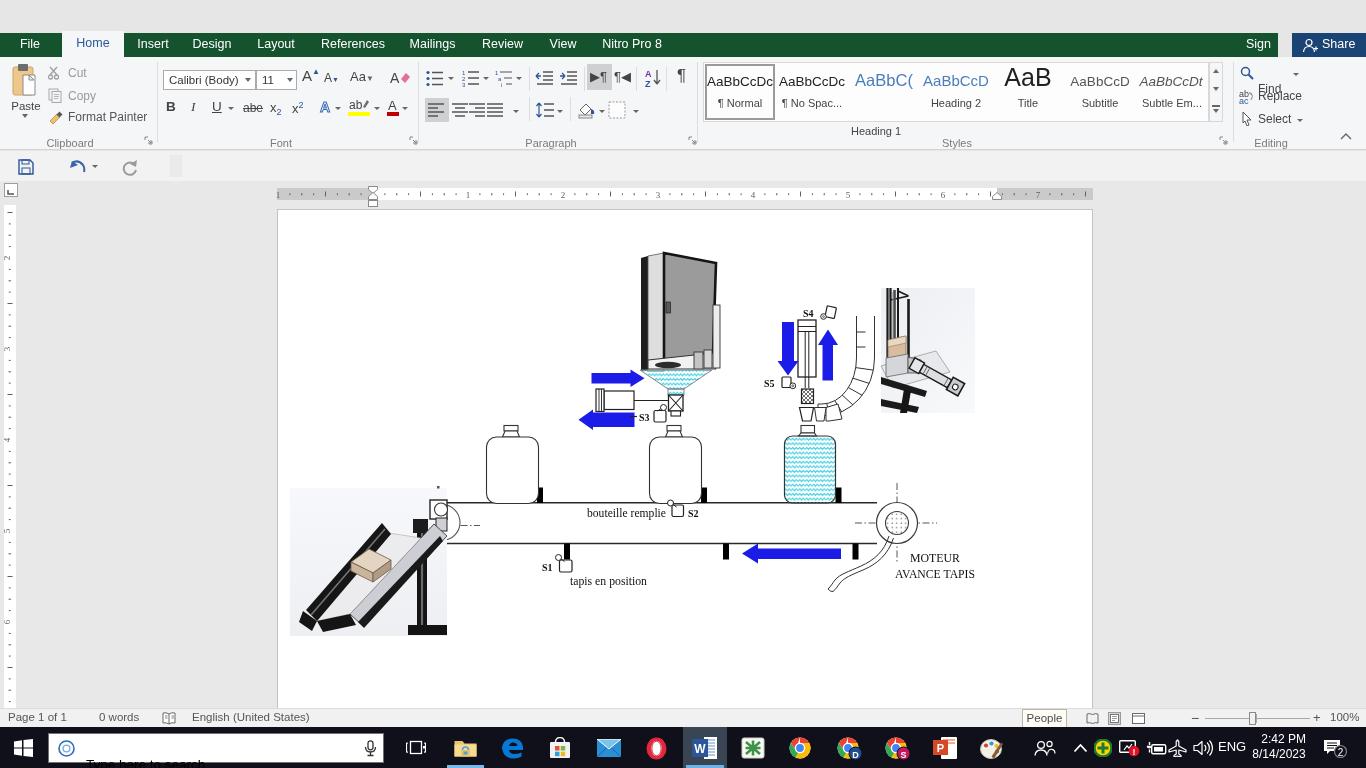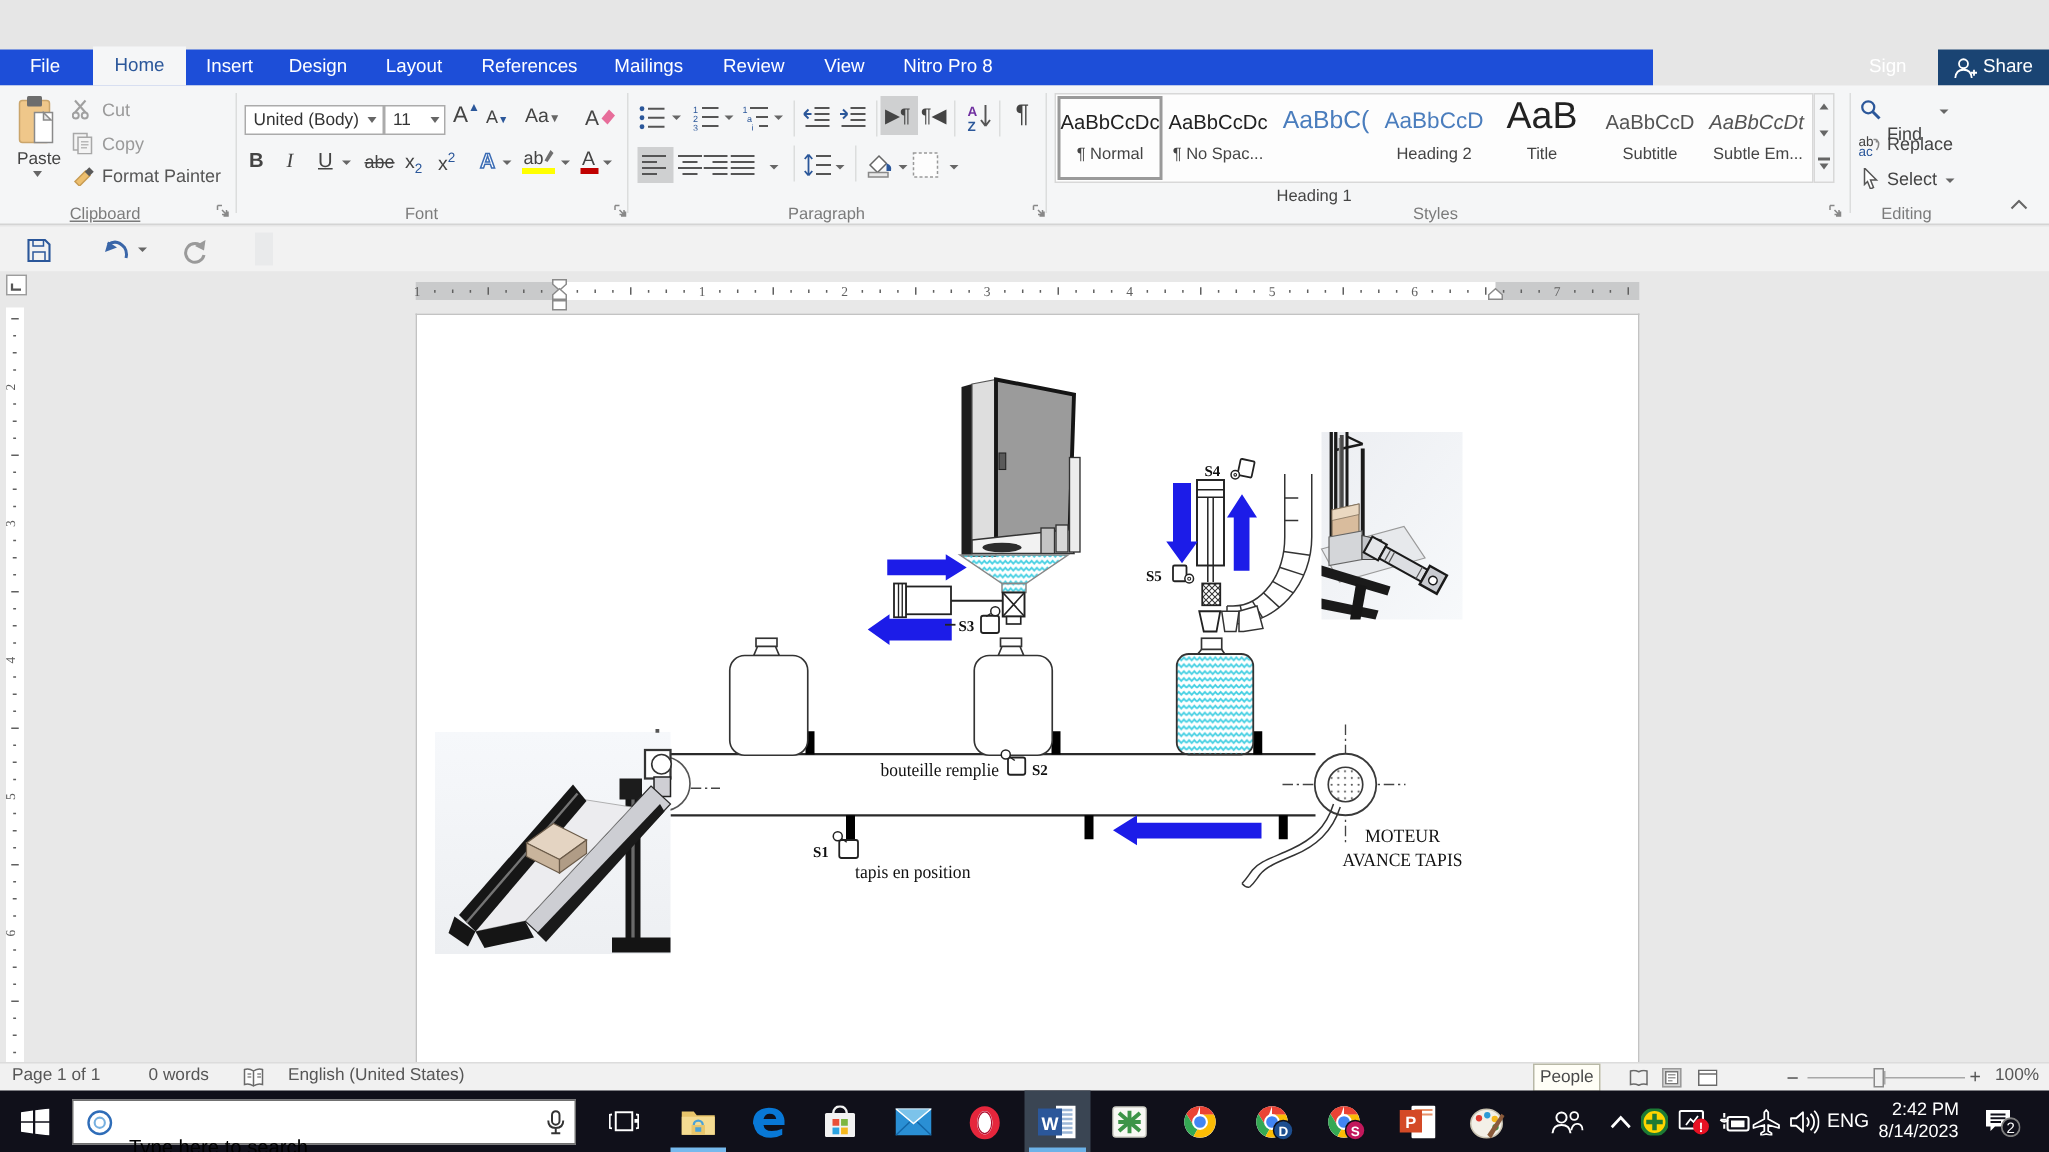--- a/index.html
+++ b/index.html
@@ -4,21 +4,21 @@
 <style>
   * { margin:0; padding:0; box-sizing:border-box; }
   html,body { width:1366px; height:768px; overflow:hidden; font-family:"Liberation Sans", sans-serif; }
   .abs { position:absolute; }
   #app { position:relative; width:1366px; height:768px; background:#e6e6e6; }
 
   
   #titlebar { position:absolute; left:0; top:0; width:1366px; height:33px; background:#2b579a; }
   #title { position:absolute; left:0; top:0; width:1366px; text-align:center; color:#fff; font-size:12.5px; line-height:32px; }
   
-  #tabrow { position:absolute; left:0; top:33px; width:1102px; height:24px; background:#1d4ed8; }
+  #tabrow { position:absolute; left:0; top:33px; width:1278px; height:24px; background:#14532d; }
   .tab { position:absolute; top:0; height:24px; color:#fff; font-size:12.5px; line-height:23px; text-align:center; }
   #hometab { position:absolute; left:62px; top:-2px; width:62px; height:26px; background:#f5f6f7; color:#2b579a; font-size:12.5px; line-height:25px; text-align:center; }
   #tellme { position:absolute; left:698px; top:0; color:#b8c5dd; font-size:12.5px; line-height:23px; }
   #signin { position:absolute; left:1246px; top:0; color:#fff; font-size:12.5px; line-height:23px; }
   #sharebox { position:absolute; left:1292px; top:0; width:74px; height:24px; background:#1a4473; color:#fff; font-size:12.5px; line-height:23px; }
 
   
   #ribbon { position:absolute; left:0; top:57px; width:1366px; height:93px; background:#f5f6f7; border-bottom:1px solid #d4d4d4; }
   .vsep { position:absolute; top:5px; height:80px; width:1px; background:#dcdddd; }
   .glabel { position:absolute; top:80px; font-size:11px; color:#7b7b7b; text-align:center; }
@@ -84,27 +84,27 @@
         <rect x="1" y="1" width="9" height="11" fill="#f4f4f4" stroke="#a8a8a8"></rect>
         <rect x="4" y="3.5" width="9" height="11" fill="#f4f4f4" stroke="#a8a8a8"></rect>
         <path d="M6 6.5 h5 M6 8.5 h5 M6 10.5 h4" stroke="#b8b8b8"></path>
       </svg>
     <div class="abs ribtxt" style="left:68px;top:32px;color:#9a9a9a;font-size:12px;">Copy</div>
     <svg class="abs" style="left:48px;top:52px" width="17" height="15" viewBox="0 0 17 15">
         <path d="M2 12 L9 5 l3 3 -7 7 z" fill="#edbf6e" stroke="#c89c53"></path>
         <path d="M8.5 5.5 l3-3 3 3 -3 3 z" fill="#5a5a5a"></path>
       </svg>
     <div class="abs ribtxt" style="left:68px;top:53px;color:#565656;font-size:12px;">Format Painter</div>
-    <div class="glabel" style="left:20px;width:100px;text-decoration:underline;">Clipboard</div>
+    <div class="glabel" style="left:20px;width:100px;">Clipboard</div>
     <svg class="launch" style="left:144px;" width="10" height="10" viewBox="0 0 10 10">
         <path d="M1 1 h3 M1 1 v3 M8 5 v3 h-3 M4 4 l3 3 M7 4 v3 h-3" stroke="#888" fill="none"></path>
       </svg>
     <div class="vsep" style="left:157px;"></div>
 
-    <div class="combo" style="left:163px;top:13px;width:93px;height:20px;line-height:18px;padding-left:5px;">United (Body)</div>
+    <div class="combo" style="left:163px;top:13px;width:93px;height:20px;line-height:18px;padding-left:5px;">Calibri (Body)</div>
     <div class="abs" style="left:245px;top:21px;width:0;height:0;border-left:3.5px solid transparent;border-right:3.5px solid transparent;border-top:4px solid #666;"></div>
     <div class="combo" style="left:256px;top:13px;width:41px;height:20px;line-height:18px;padding-left:5px;">11</div>
     <div class="abs" style="left:287px;top:21px;width:0;height:0;border-left:3.5px solid transparent;border-right:3.5px solid transparent;border-top:4px solid #666;"></div>
     <div class="abs" style="left:302px;top:10px;color:#444;font-size:15px;">A<span style="color:#2b579a;font-size:8px;vertical-align:7px;">▲</span></div>
     <div class="abs" style="left:324px;top:14px;color:#444;font-size:12px;">A<span style="color:#2b579a;font-size:7px;vertical-align:0px;">▼</span></div>
     <div class="abs" style="left:350px;top:12px;color:#444;font-size:13px;">Aa<span style="font-size:8px;color:#666;">▼</span></div>
     <svg class="abs" style="left:390px;top:12px" width="20" height="18" viewBox="0 0 20 18">
         <text x="0" y="14" font-size="14" fill="#444" font-family="Liberation Sans">A</text>
         <path d="M11 10 l5-6 4 4 -5 6 z" fill="#e76d9a"></path>
       </svg>

